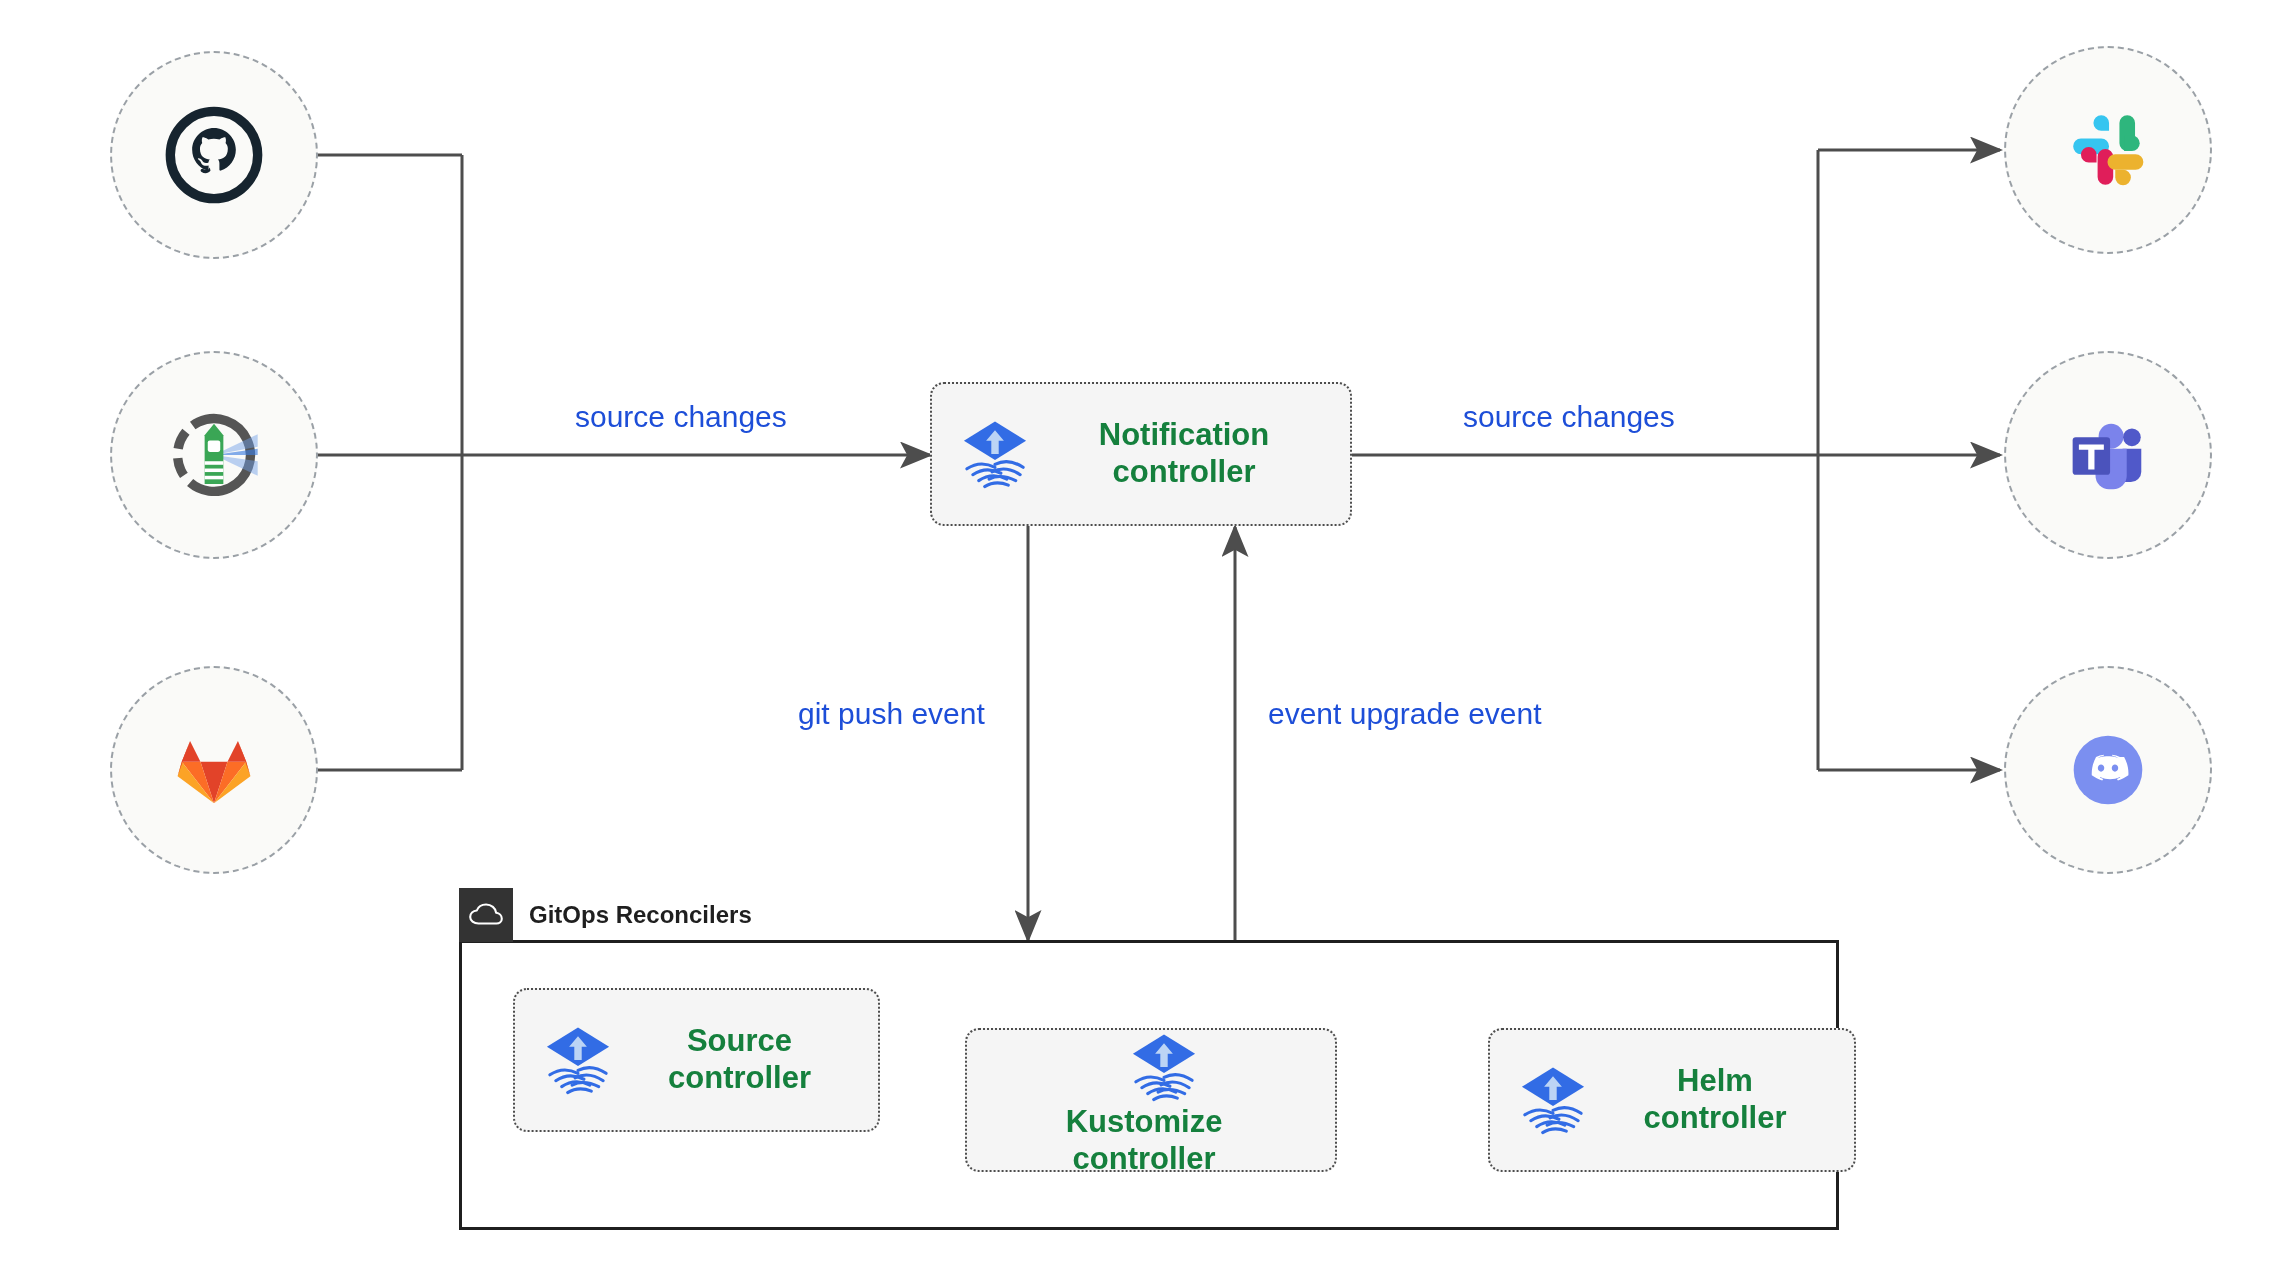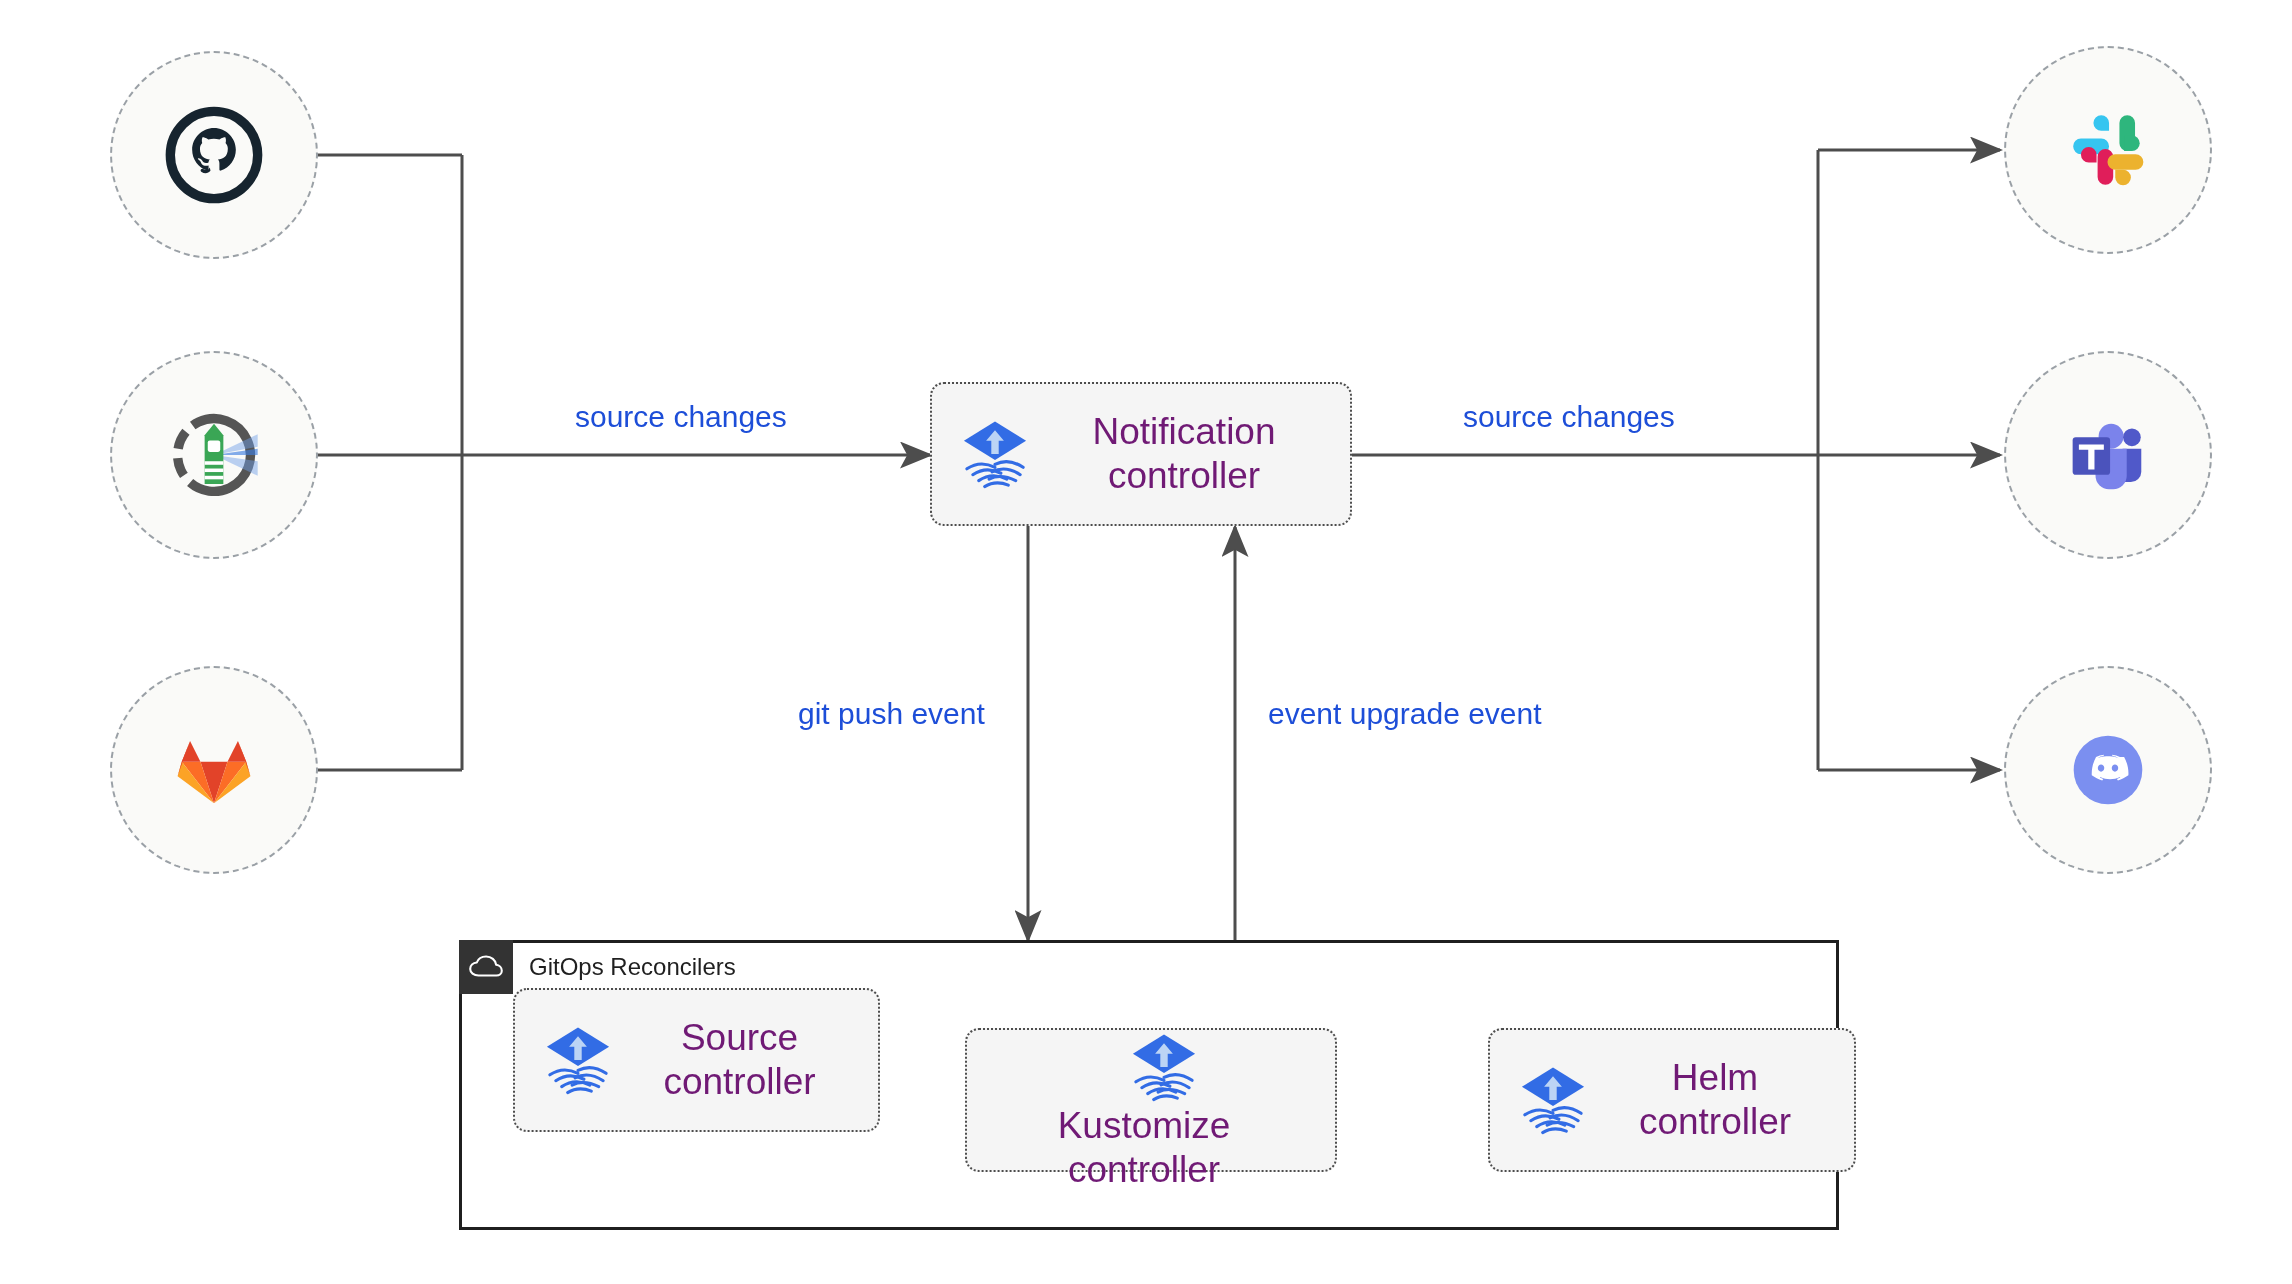--- a/index.html
+++ b/index.html
@@ -48,44 +48,46 @@
   }
   .ctrl-box .flux-logo {
     width: 74px;
     height: 74px;
     flex: 0 0 auto;
     margin-left: 26px;
   }
   .ctrl-box .ctrl-label {
     flex: 1 1 auto;
     text-align: center;
-    font-size: 37px;
+    font-size: 31px;
     line-height: 1.18;
-    color: #701a75;
+    color: #15803d;
     padding-right: 14px;
     white-space: pre-line;
+    font-weight: bold;
   }
   
   #gitops-container {
     position: absolute;
     left: 459px;
     top: 940px;
     width: 1380px;
     height: 290px;
     border: 3px solid #1f1f1f;
     background: #ffffff;
     box-sizing: border-box;
   }
   #gitops-header {
     position: absolute;
     left: 459px;
-    top: 940px;
+    top: 888px;
     display: flex;
     align-items: center;
     height: 54px;
+    font-weight: bold;
   }
   #gitops-icon-box {
     width: 54px;
     height: 54px;
     background: #333333;
     display: flex;
     align-items: center;
     justify-content: center;
     box-sizing: border-box;
   }

